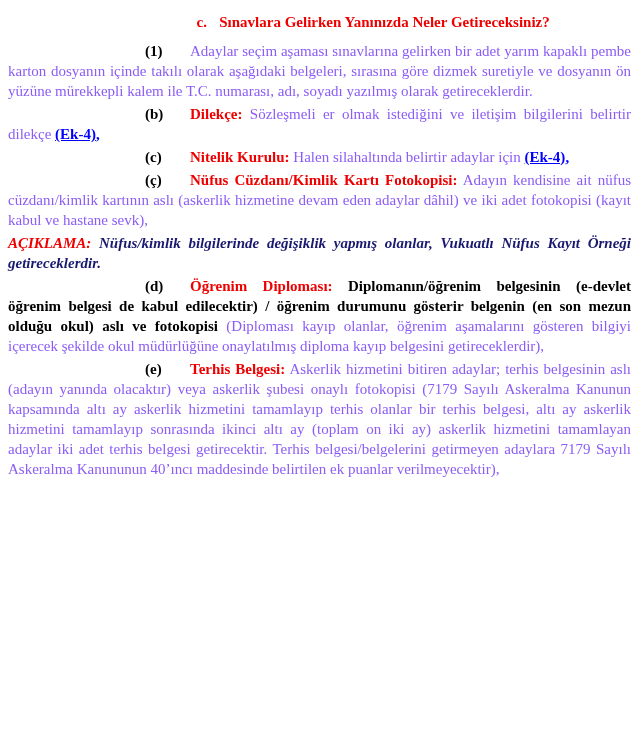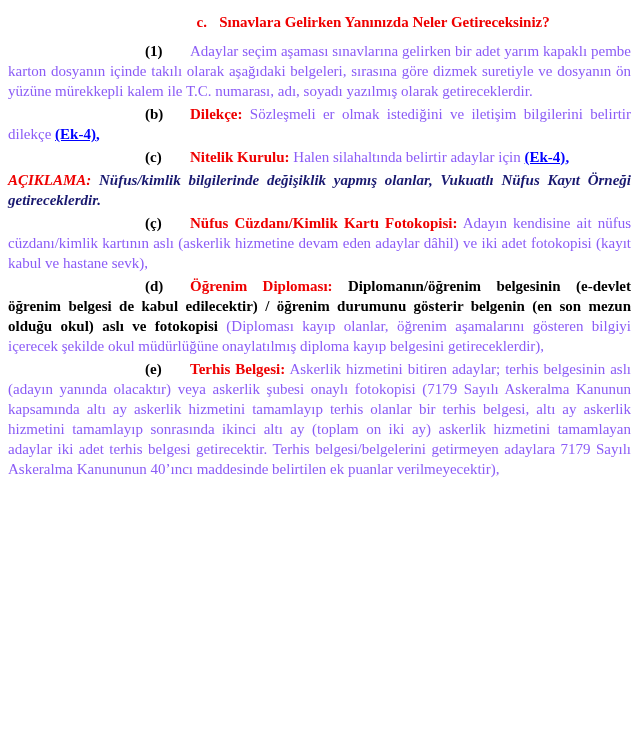--- a/index.html
+++ b/index.html
@@ -52,17 +52,17 @@
   .s-blue { color: var(--blue, #0000ff); font-weight: bold; }
 </style>
 </head>
 <body style="background: rgb(255, 255, 255); color: rgb(0, 0, 0);">
 
 <main id="doc">
     <p class="para heading"><span class="lbl s-redbold">c.</span><span class="s-redbold">Sınavlara Gelirken Yanınızda Neler Getireceksiniz?</span></p>
     <p class="para item"><span class="lbl">(1)</span><span class="s-plain">Adaylar seçim aşaması sınavlarına gelirken bir adet yarım kapaklı pembe karton dosyanın içinde takılı olarak aşağıdaki belgeleri, sırasına göre dizmek suretiyle ve dosyanın ön yüzüne mürekkepli kalem ile T.C. numarası, adı, soyadı yazılmış olarak getireceklerdir.</span></p>
     <p class="para item"><span class="lbl">(b)</span><span class="s-redbold">Dilekçe:</span><span class="s-plain"> Sözleşmeli er olmak istediğini ve iletişim bilgilerini belirtir dilekçe </span><span class="s-link">(Ek-4)</span><span class="s-blue">,</span></p>
     <p class="para item"><span class="lbl">(c)</span><span class="s-redbold">Nitelik Kurulu:</span><span class="s-plain"> Halen silahaltında belirtir adaylar için </span><span class="s-link">(Ek-4)</span><span class="s-blue">,</span></p>
+    <p class="para item"><span class="lbl">(ç)</span><span class="s-redbold">Nüfus Cüzdanı/Kimlik Kartı Fotokopisi:</span><span class="s-plain"> Adayın kendisine ait nüfus cüzdanı/kimlik kartının aslı (askerlik hizmetine devam eden adaylar dâhil) ve iki adet fotokopisi (kayıt kabul ve hastane sevk),</span></p>
     <p class="para note"><span class="s-redital">AÇIKLAMA:</span><span class="s-navyital"> Nüfus/kimlik bilgilerinde değişiklik yapmış olanlar, Vukuatlı Nüfus Kayıt Örneği getireceklerdir.</span></p>
-    <p class="para item"><span class="lbl">(ç)</span><span class="s-redbold">Nüfus Cüzdanı/Kimlik Kartı Fotokopisi:</span><span class="s-plain"> Adayın kendisine ait nüfus cüzdanı/kimlik kartının aslı (askerlik hizmetine devam eden adaylar dâhil) ve iki adet fotokopisi (kayıt kabul ve hastane sevk),</span></p>
     <p class="para item"><span class="lbl">(d)</span><span class="s-redbold">Öğrenim Diploması:</span><span class="s-bold"> Diplomanın/öğrenim belgesinin (e-devlet öğrenim belgesi de kabul edilecektir) / öğrenim durumunu gösterir belgenin (en son mezun olduğu okul) aslı ve fotokopisi </span><span class="s-plain">(Diploması kayıp olanlar, öğrenim aşamalarını gösteren bilgiyi içerecek şekilde okul müdürlüğüne onaylatılmış diploma kayıp belgesini getireceklerdir),</span></p>
     <p class="para item"><span class="lbl">(e)</span><span class="s-redbold">Terhis Belgesi:</span><span class="s-plain"> Askerlik hizmetini bitiren adaylar; terhis belgesinin aslı (adayın yanında olacaktır) veya askerlik şubesi onaylı fotokopisi (7179 Sayılı Askeralma Kanunun kapsamında altı ay askerlik hizmetini tamamlayıp terhis olanlar bir terhis belgesi, altı ay askerlik hizmetini tamamlayıp sonrasında ikinci altı ay (toplam on iki ay) askerlik hizmetini tamamlayan adaylar iki adet terhis belgesi getirecektir. Terhis belgesi/belgelerini getirmeyen adaylara 7179 Sayılı Askeralma Kanununun 40’ıncı maddesinde belirtilen ek puanlar verilmeyecektir),</span></p>
   </main>
 
 </body></html>

